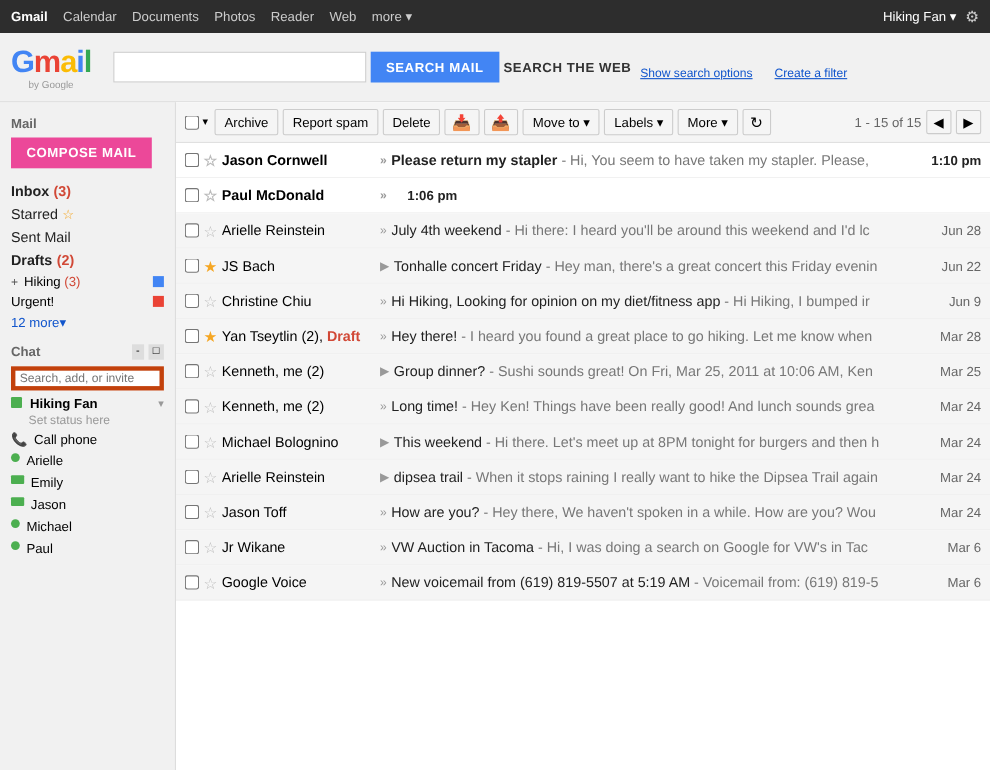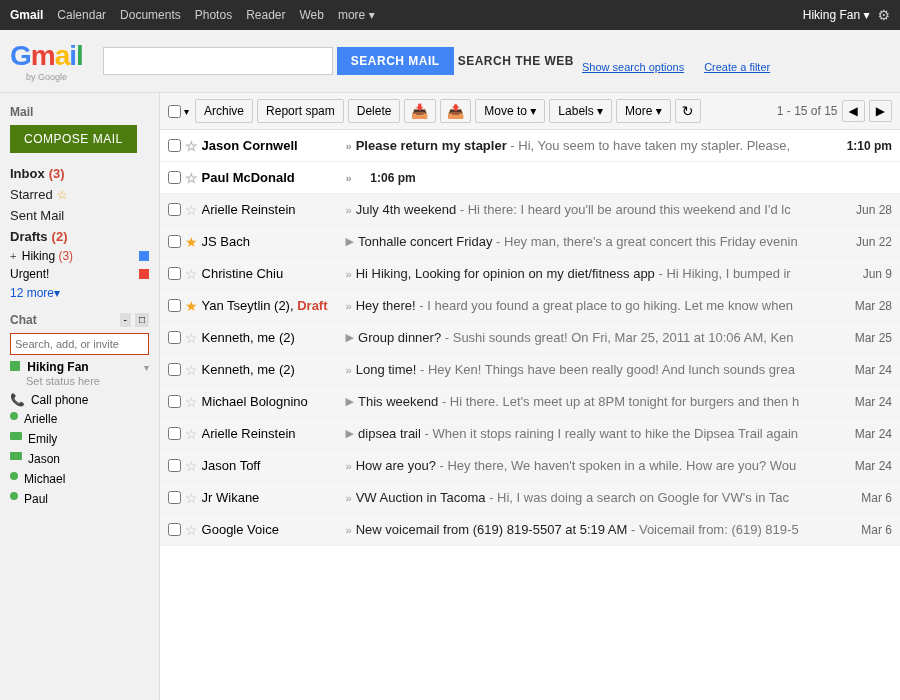--- a/index.html
+++ b/index.html
@@ -88,26 +88,26 @@
       width: 160px;
       min-width: 160px;
       background: #f1f1f1;
       padding: 6px 0;
       border-right: 1px solid #ddd;
       overflow-y: auto;
     }
     #compose-btn {
       display: block;
       margin: 4px 10px 10px 10px;
-      background: #4d7c0f;
+      background: #ec4899;
       color: #fff;
       border: none;
       padding: 7px 14px;
       font-size: 12px;
-      font-weight: normal;
+      font-weight: bold;
       cursor: pointer;
       text-align: center;
       letter-spacing: 0.5px;
     }
     .sidebar-section-label {
       color: #666;
       font-size: 12px;
       font-weight: bold;
       padding: 6px 10px 2px 10px;
     }
@@ -147,21 +147,21 @@
       border: none;
       font-size: 10px;
       cursor: pointer;
       padding: 1px 4px;
       line-height: 1.2;
     }
     .chat-search {
       margin: 2px 10px;
       width: calc(100% - 20px);
       height: 22px;
-      border: 1px solid #c2410c;
+      border: 4px solid #c2410c;
       font-size: 11px;
       padding: 0 4px;
       color: #999;
     }
     .chat-contact {
       padding: 3px 10px;
       display: flex;
       gap: 6px;
       cursor: pointer;
       font-size: 12px;

